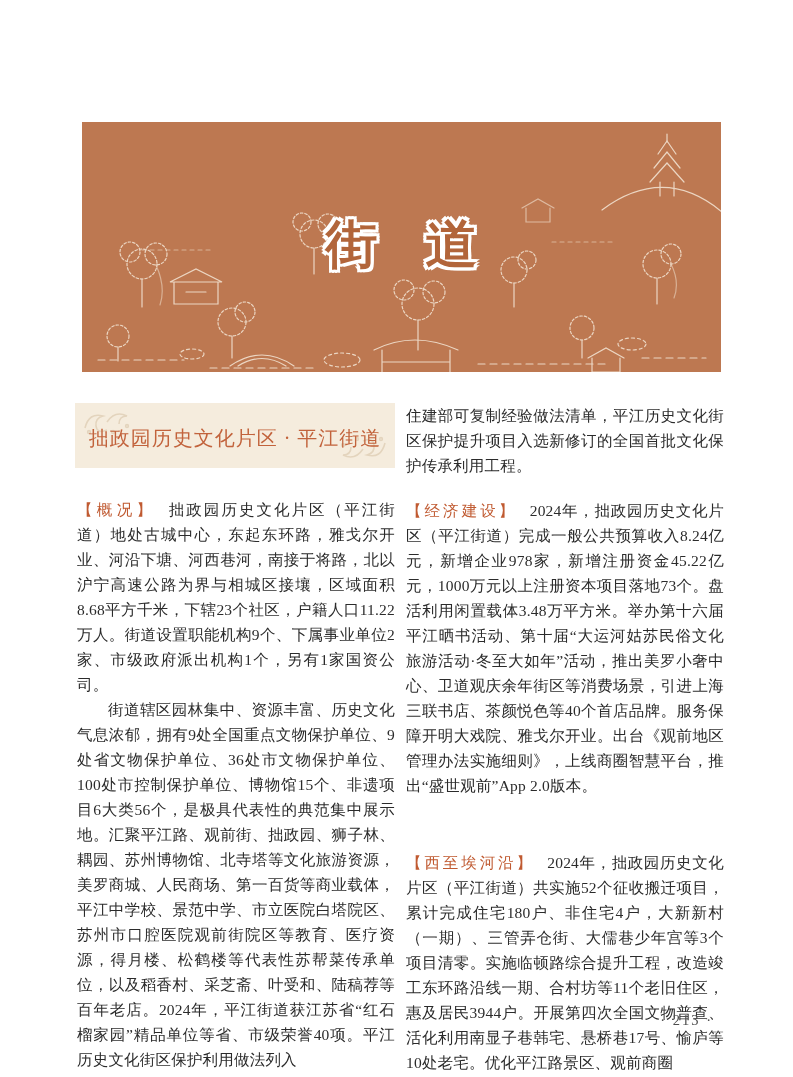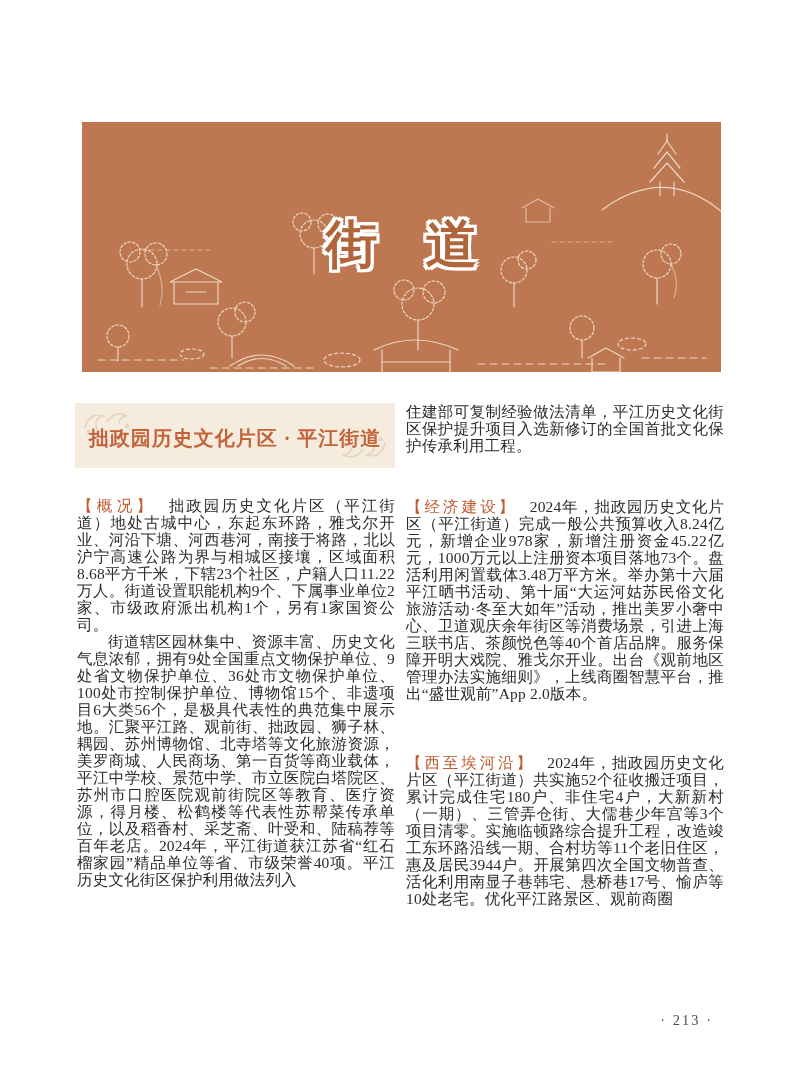--- a/index.html
+++ b/index.html
@@ -17,31 +17,31 @@
     text-shadow:-3px -3px 0 #fff,3px -3px 0 #fff,-3px 3px 0 #fff,3px 3px 0 #fff,
       -3px 0 0 #fff,3px 0 0 #fff,0 -3px 0 #fff,0 3px 0 #fff; }
 
   
   .title-box { position:absolute; left:75px; top:403px; width:320px; height:65px;
     background:#f5ecdd; overflow:hidden; }
   .title-box .flourish { position:absolute; width:54px; height:30px; opacity:.9; }
   .title-box .fl-tl { left:4px; top:3px; }
   .title-box .fl-br { right:4px; bottom:3px; transform:rotate(180deg); }
   .section-title { position:absolute; left:0; top:22px; width:100%; text-align:center;
-    font-size:20px; font-weight:bold; color:#c2633c; letter-spacing:1px; white-space:nowrap; }
+    font-size:20px; font-weight:normal; color:#c2633c; letter-spacing:1px; white-space:nowrap; }
 
   
   .col { position:absolute; width:318px; }
   .col-left  { left:77px;  top:497px; }
   .col-right { left:406px; top:403px; }
-  .col p { font-size:15.5px; line-height:17px; color:#2b2b2b;
+  .col p { font-size:15.5px; line-height:25px; color:#2b2b2b;
     text-align:justify; letter-spacing:.2px; }
   .col p.indent { text-indent:2em; }
   .sec-label { color:#c05a31; letter-spacing:2.5px; margin-right:.8em; }
-  .gap-a { margin-top:44px; }
+  .gap-a { margin-top:20px; }
   .gap-b { margin-top:52px; }
 
   
   .page-num { position:absolute; top:1012px; right:80px;
     font-size:14.5px; color:#4c4c4c; letter-spacing:2px; }
 </style>
 </head>
 <body>
 
 <div class="page">

